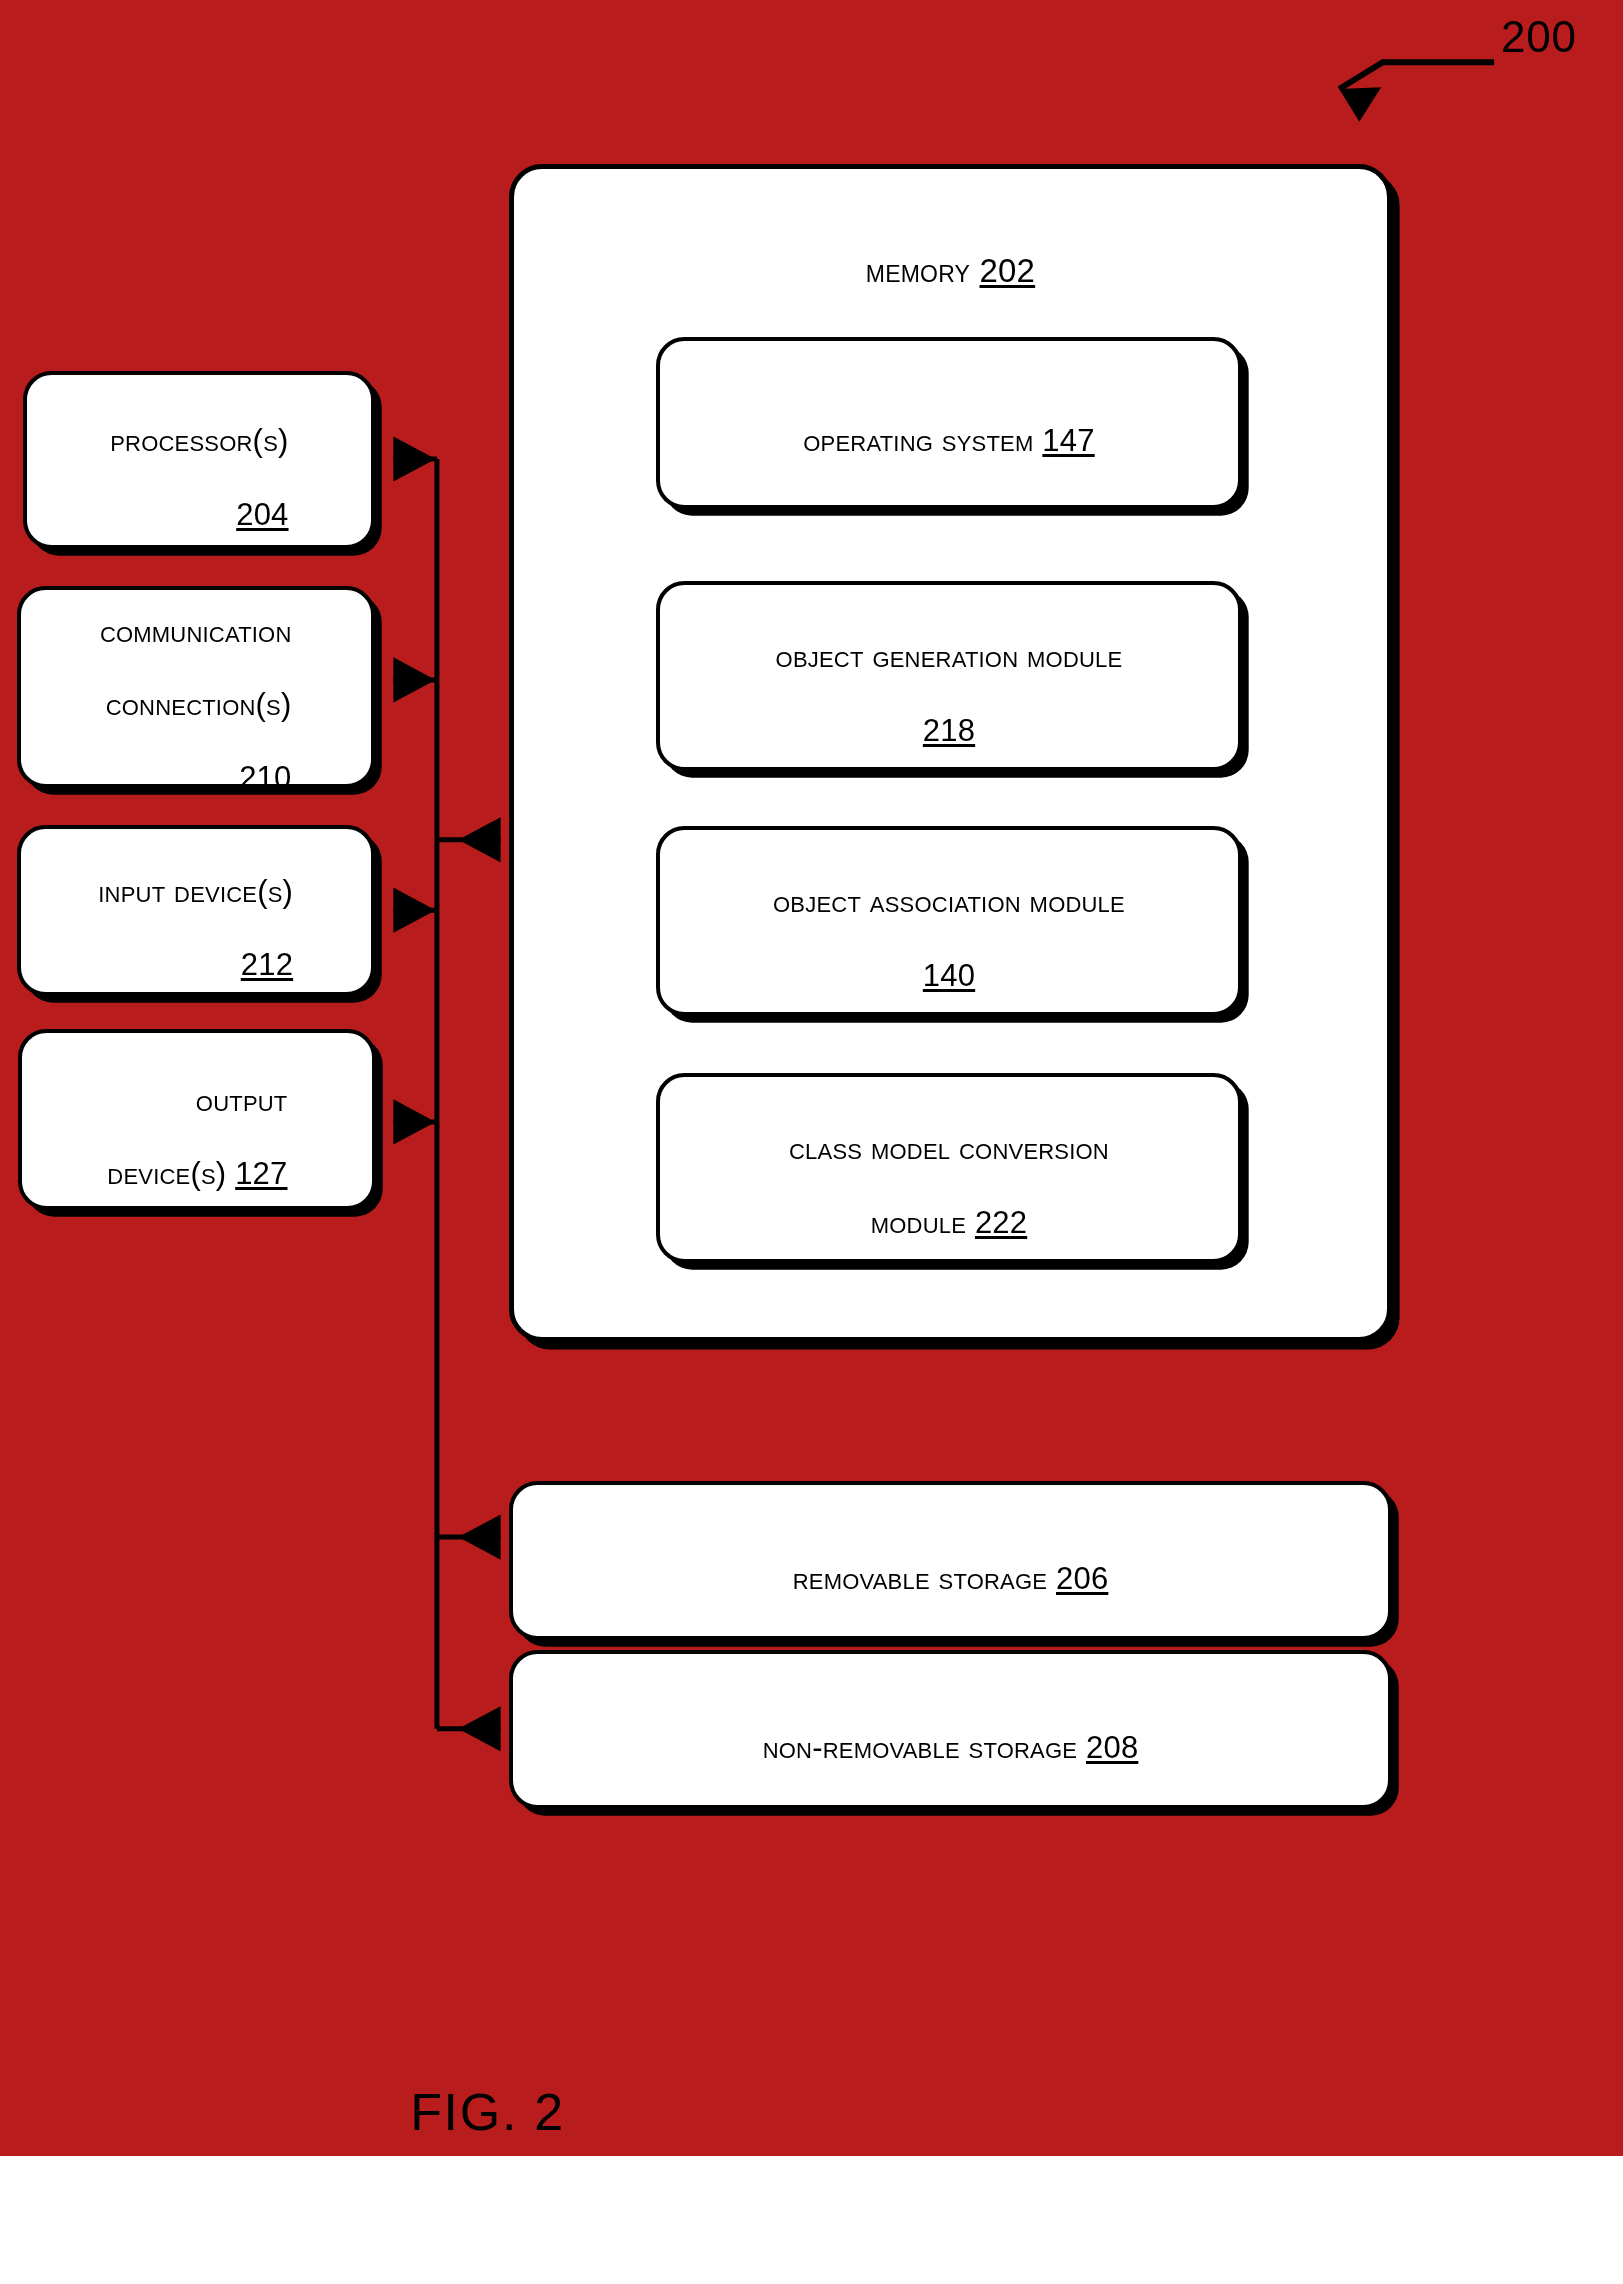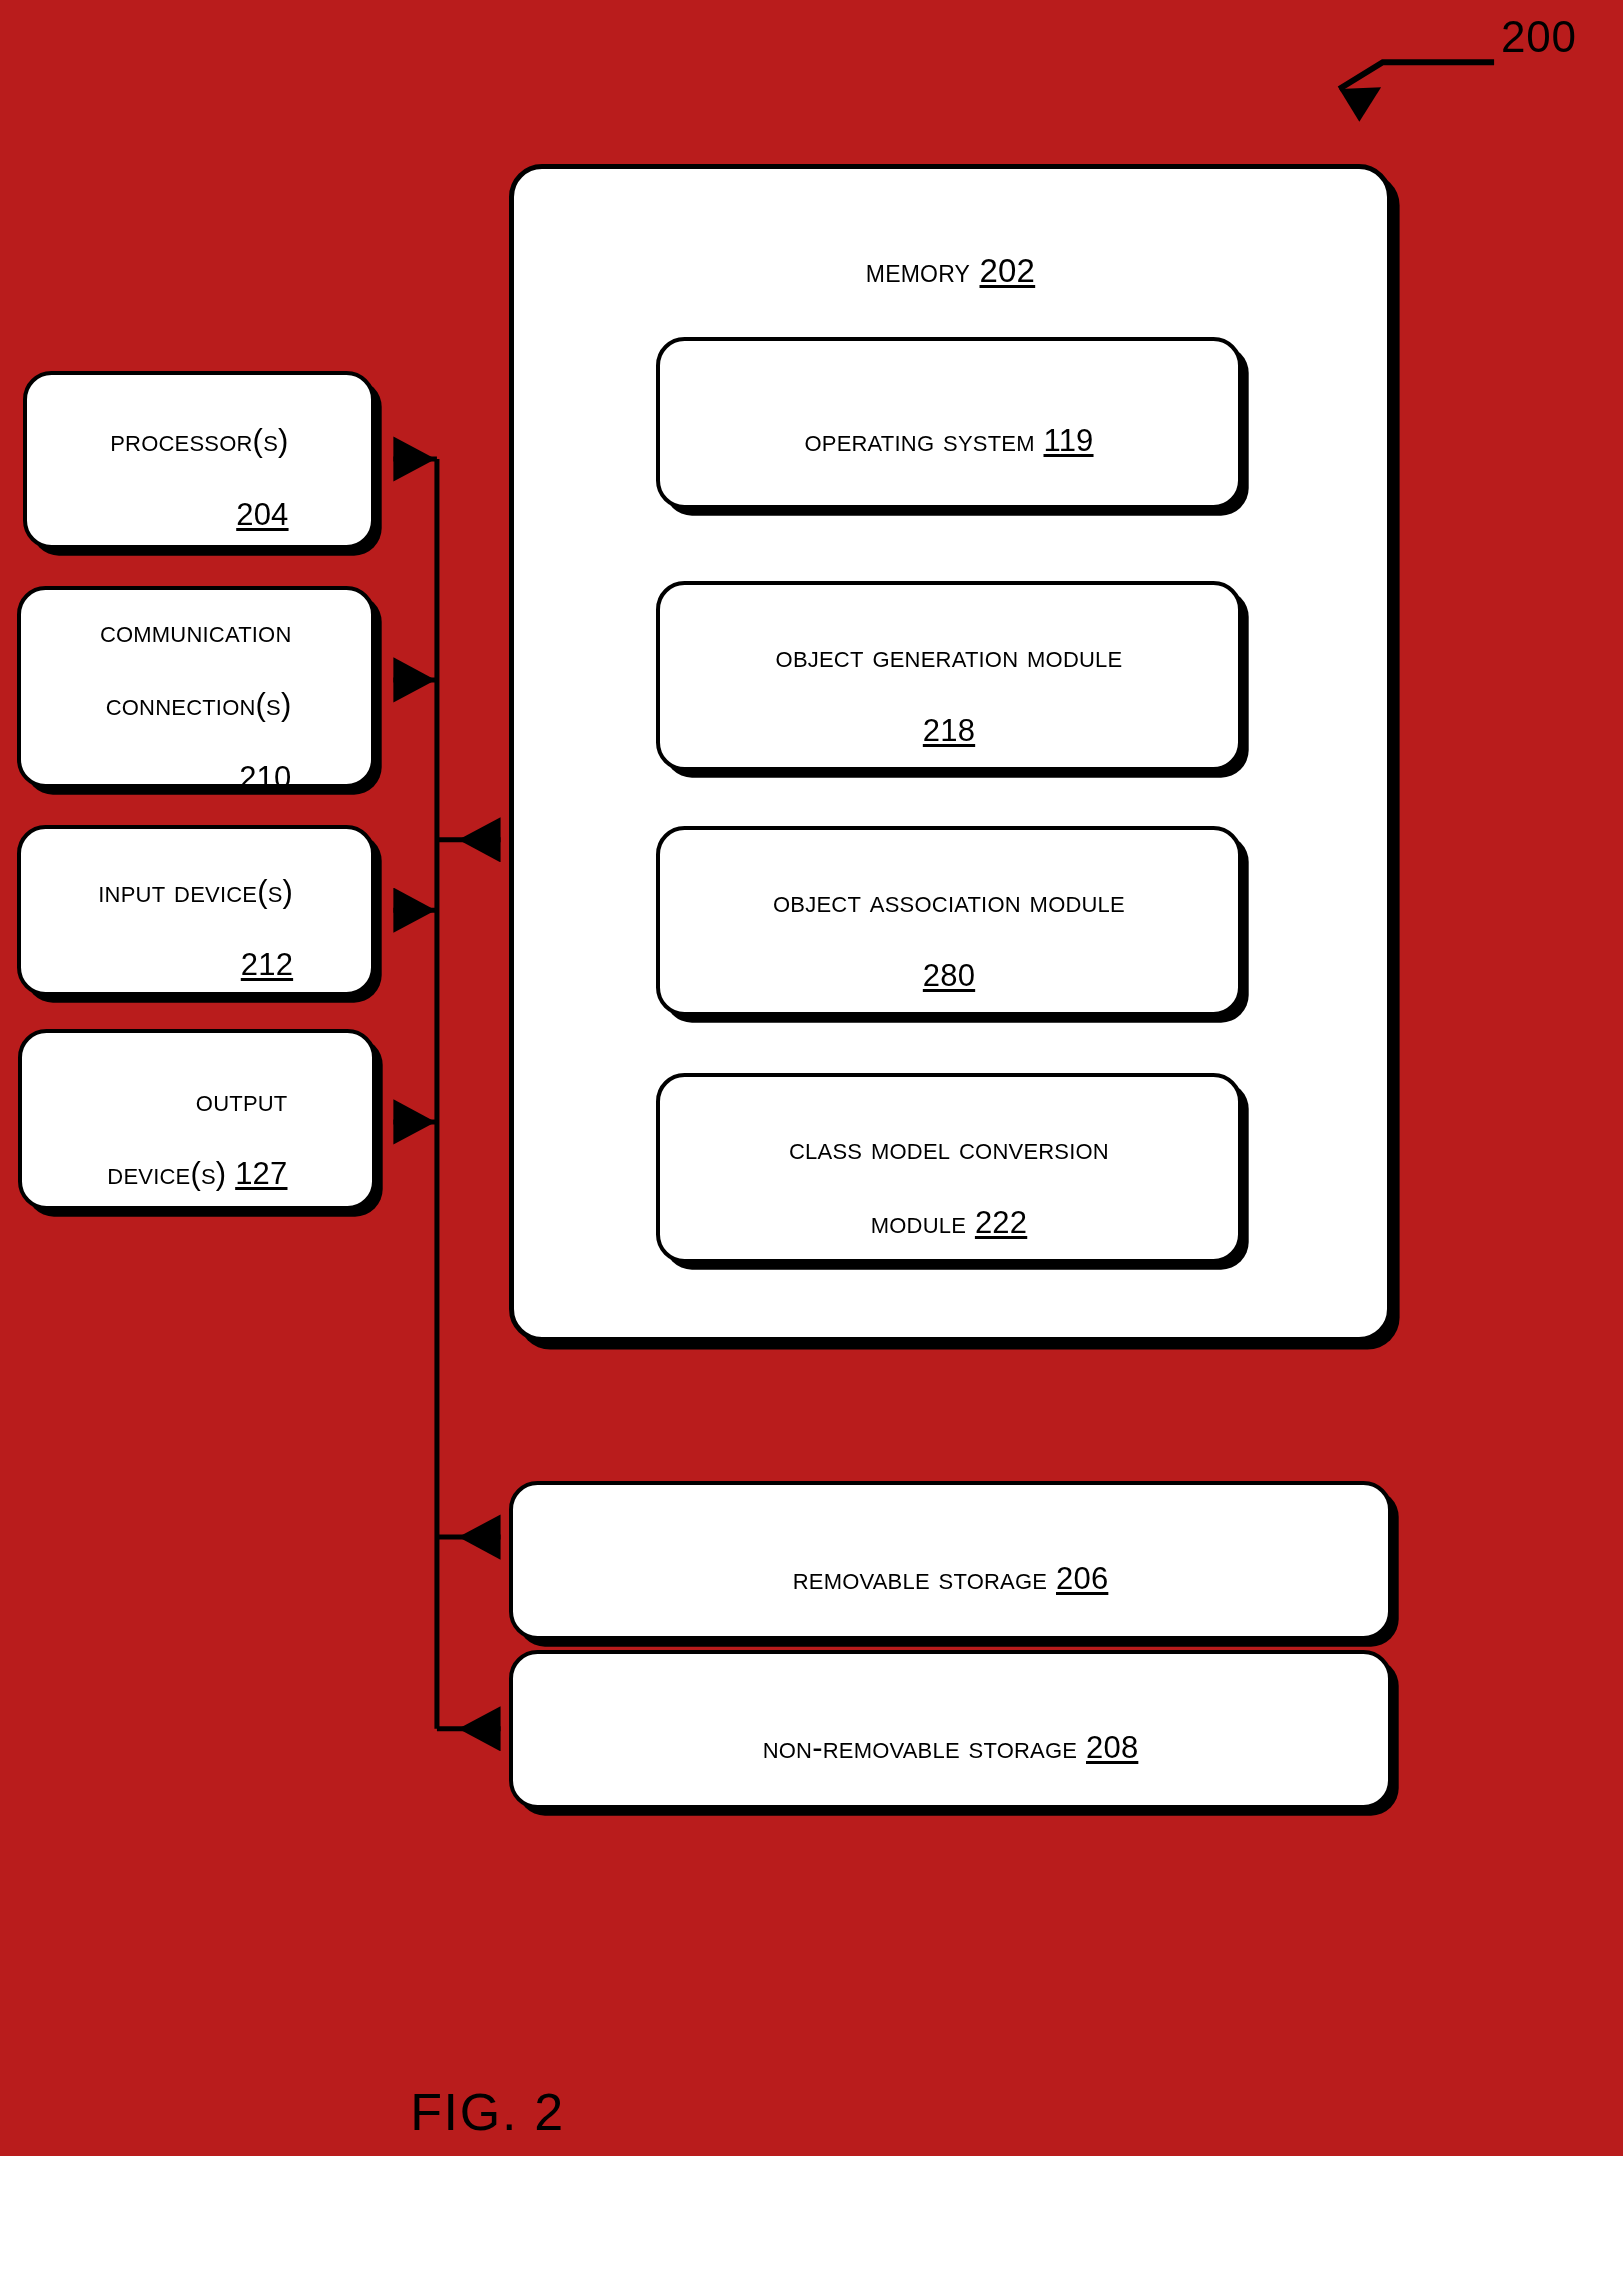--- a/index.html
+++ b/index.html
@@ -134,35 +134,35 @@
   <div id="callout-label">200</div>
 
   <div class="box outer" style="left:509px; top:164px; width:883px; height:1178px;">
     <div class="box-label t-mem" style="margin-top:44px;">
       <span class="sc">Memory</span><span> </span><span class="refnum">202</span>
     </div>
   </div>
 
   <div class="box" style="left:656px; top:337px; width:586px; height:172px;">
     <div class="box-label t-mod">
-      <span class="sc">Operating System</span><span> </span><span class="refnum">119</span>
+      <span class="sc">Operating System</span><span> </span><span class="refnum">147</span>
     </div>
   </div>
 
   <div class="box" style="left:656px; top:581px; width:586px; height:190px;">
     <div class="box-label t-mod">
       <span class="sc">Object Generation Module</span><br>
       <span class="refnum">218</span>
     </div>
   </div>
 
   <div class="box" style="left:656px; top:826px; width:586px; height:190px;">
     <div class="box-label t-mod">
       <span class="sc">Object Association Module</span><br>
-      <span class="refnum">280</span>
+      <span class="refnum">140</span>
     </div>
   </div>
 
   <div class="box" style="left:656px; top:1073px; width:586px; height:190px;">
     <div class="box-label t-mod">
       <span class="sc">Class Model Conversion</span><br>
       <span class="sc">Module</span><span> </span><span class="refnum">222</span>
     </div>
   </div>
 

